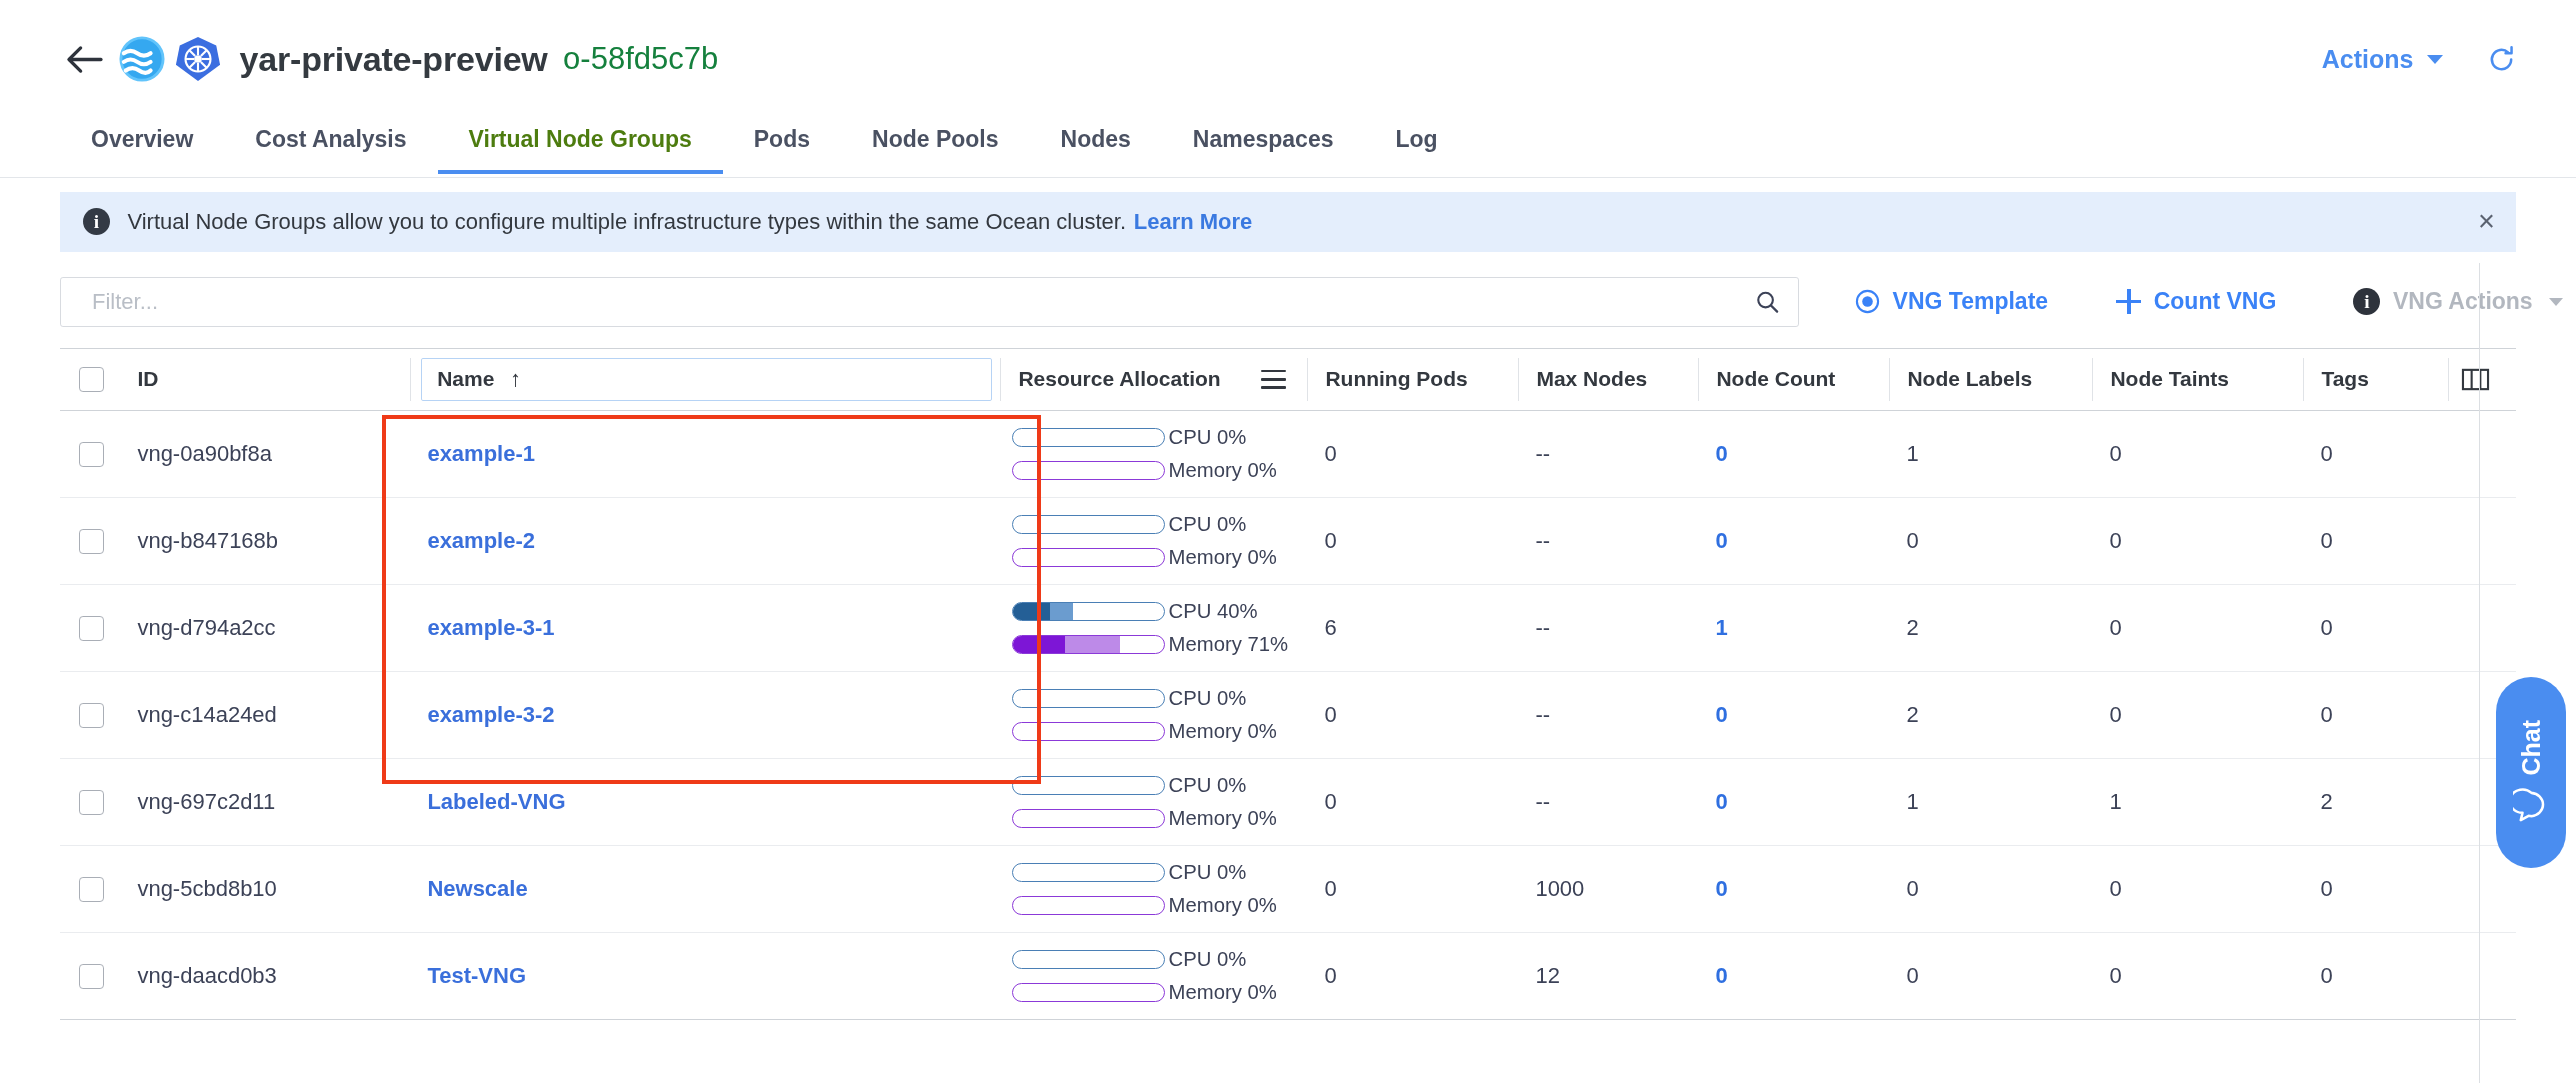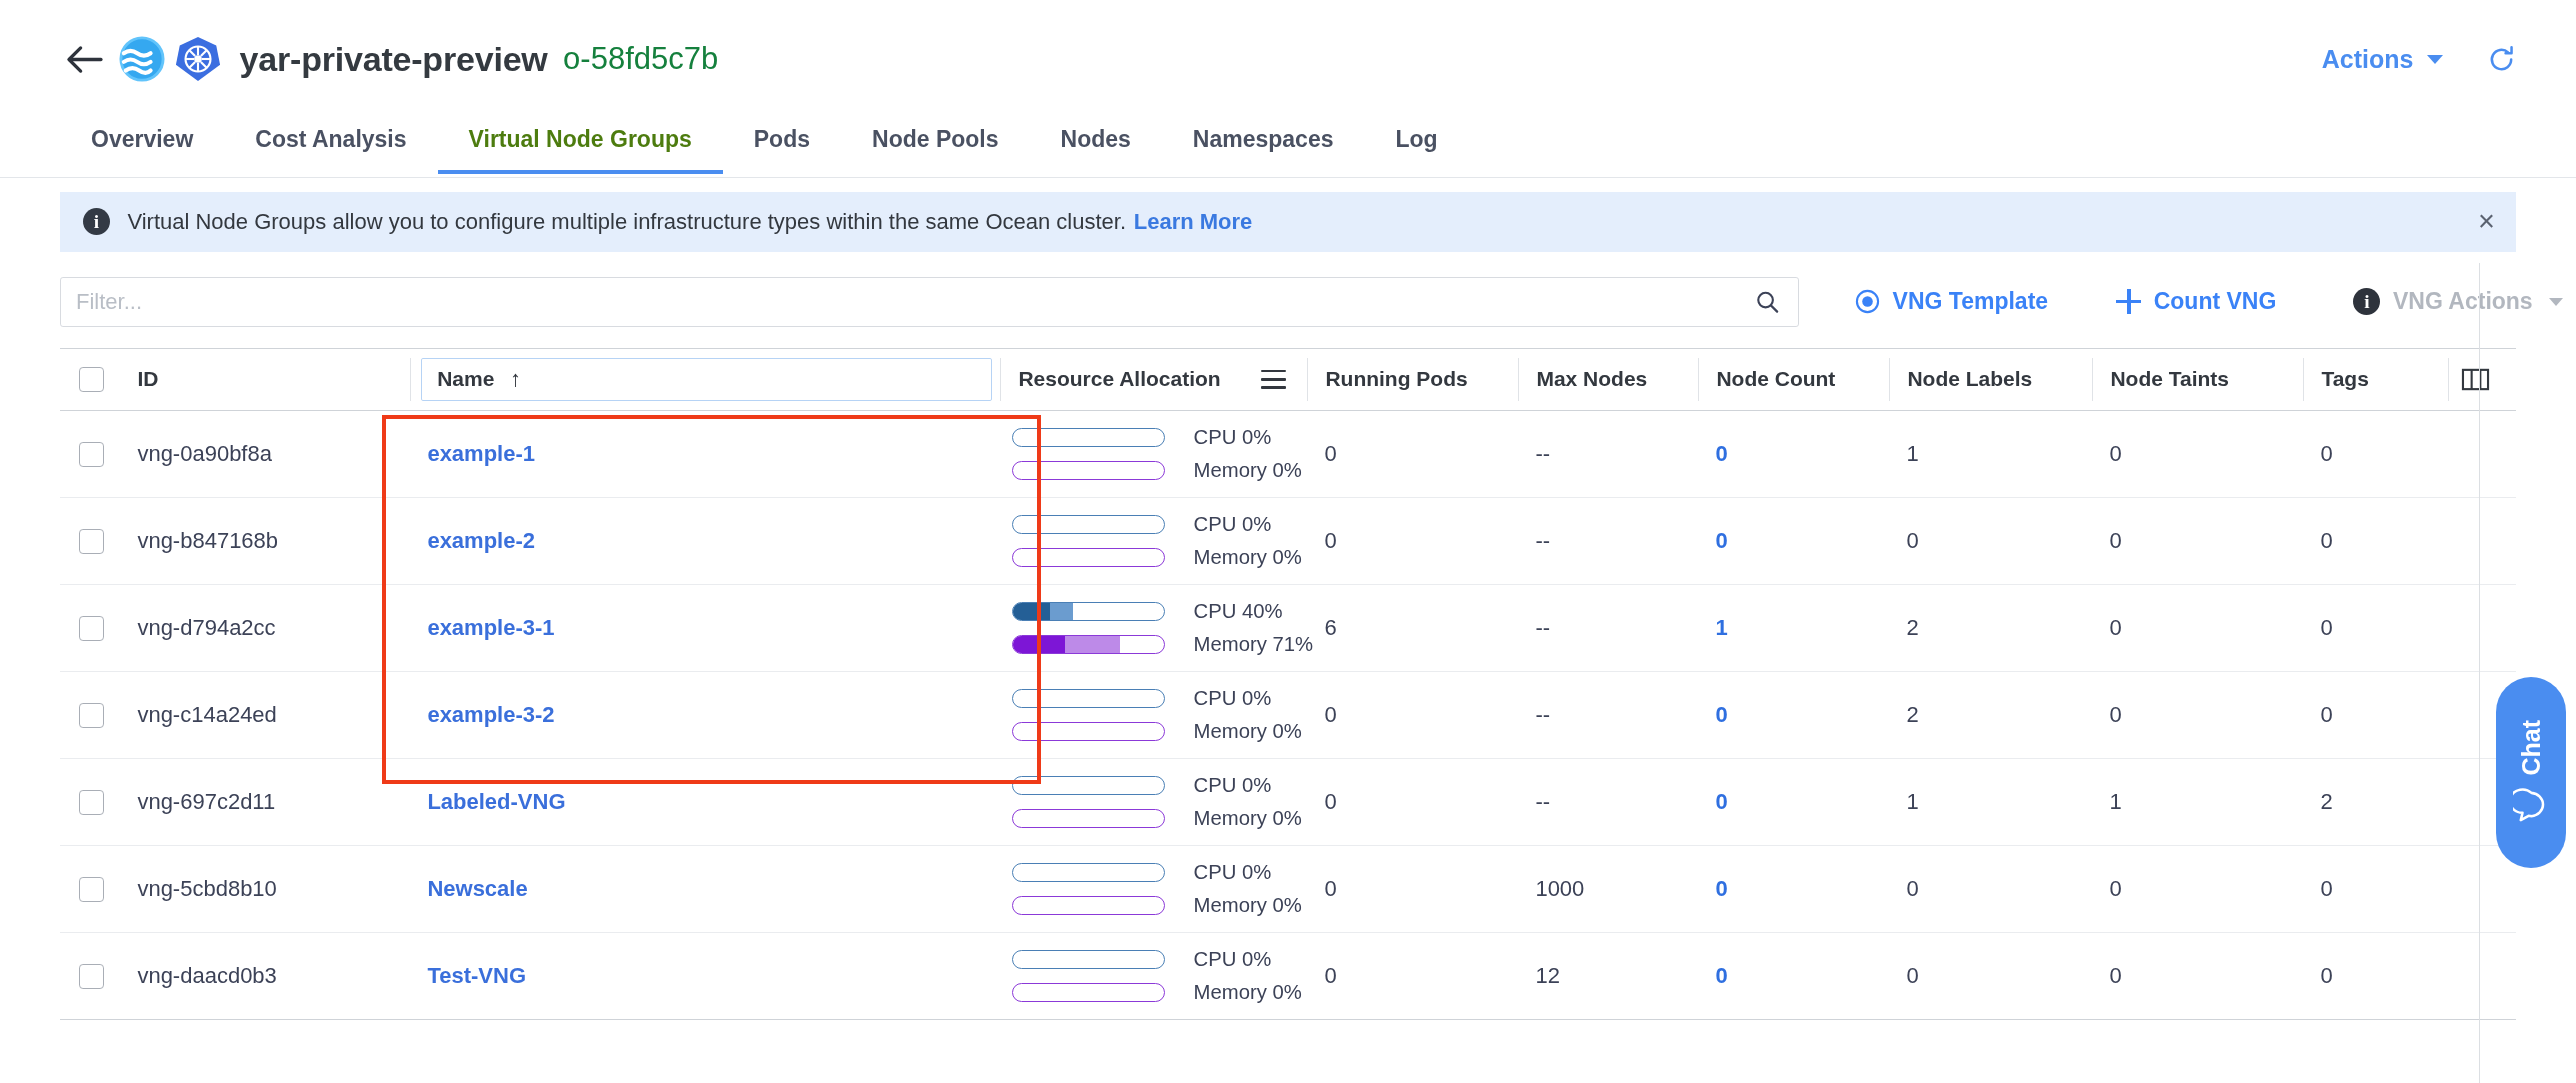--- a/index.html
+++ b/index.html
@@ -139,21 +139,21 @@
   }
   .filter-wrap {
     position: relative;
     flex: 0 0 1739px;
     height: 50px;
   }
   .filter-input {
     width: 100%; height: 100%;
     border: 1px solid #d8dbe0;
     border-radius: 2.9px;
-    padding: 0 64px 0 15px;
+    padding: 0 64px 0 31px;
     font-size: 22px;
     font-family: "Liberation Sans", sans-serif;
     color: #ef4444;
     background: #ffffff;
     outline: none;
   }
   .filter-input::placeholder { color: #b9bec6; }
   .search-icon {
     position: absolute;
     right: 19.3px; top: 50%;
@@ -272,21 +272,21 @@
   .link-blue {
     color: #3a6fdb;
     font-weight: bold;
     cursor: pointer;
   }
   .link-name { padding-left: 35px; }
   .count-link { color: #2f6fe0; font-weight: bold; cursor: pointer; }
 
   
   .res-cell { padding-left: 11.6px; display: flex; flex-direction: column; gap: 9.7px; }
-  .bar-row { display: flex; align-items: center; gap: 29px; }
+  .bar-row { display: flex; align-items: center; gap: 4px; }
   .bar {
     width: 153px; height: 18.4px;
     border-radius: 9.7px;
     position: relative;
     overflow: hidden;
     flex: 0 0 auto;
     background: #ffffff;
   }
   .bar.cpu { border: 1px solid #4a7fb5; }
   .bar.mem { border: 1px solid #8b39d8; }

